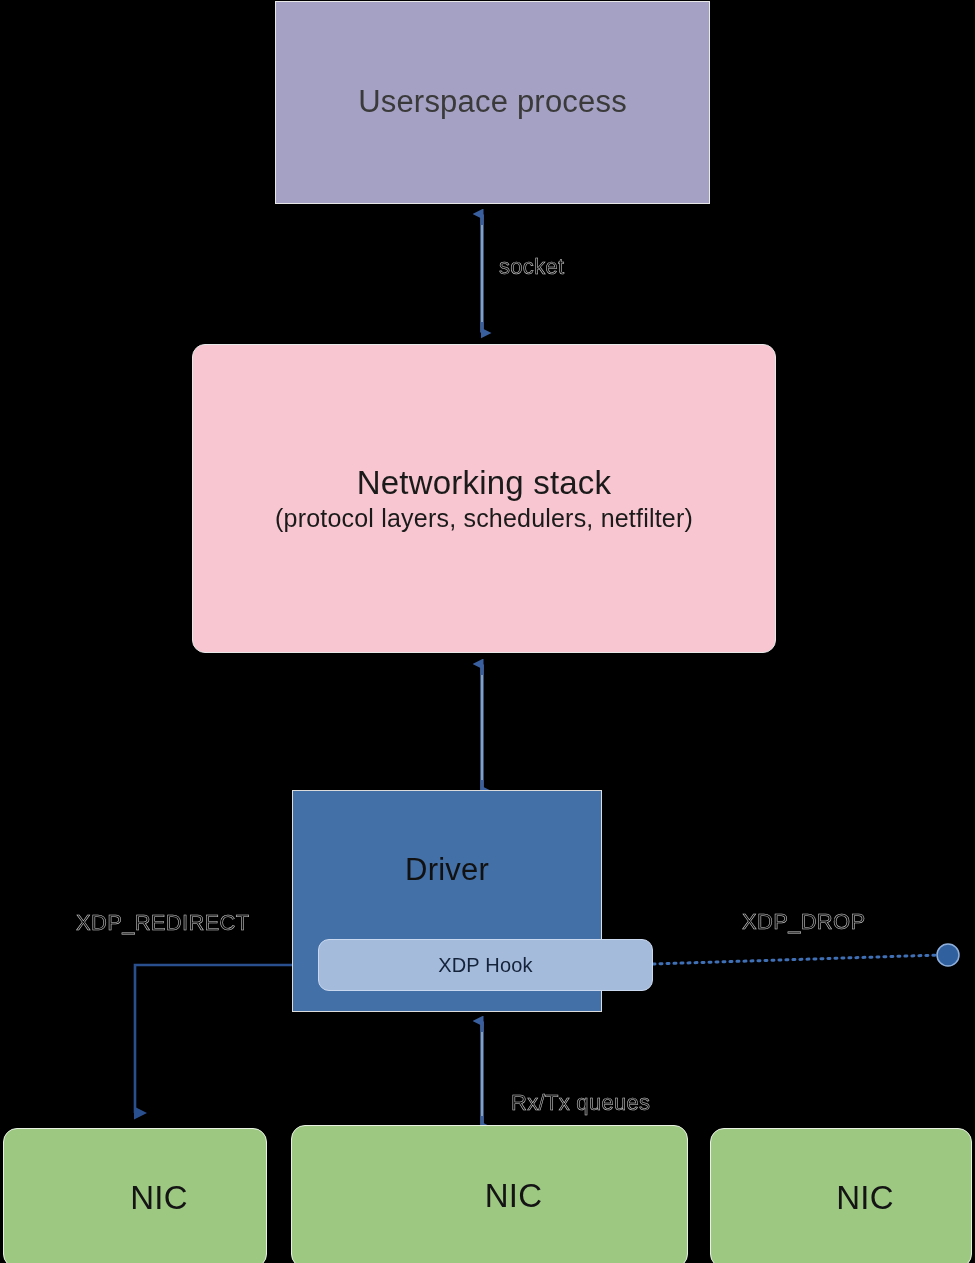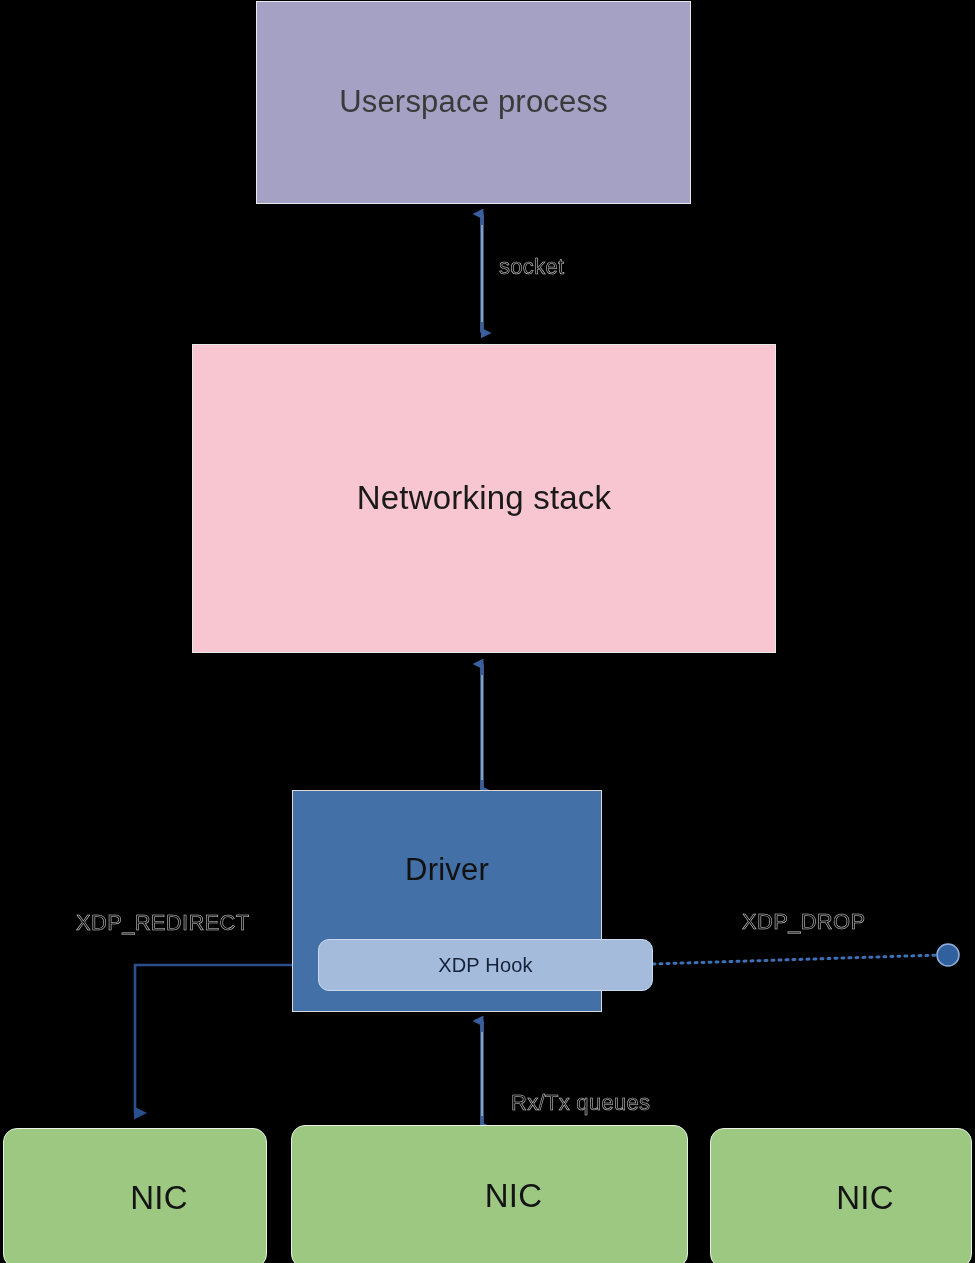--- a/index.html
+++ b/index.html
@@ -26,31 +26,32 @@
     color: #1a1a1a;
     border: 1px solid #e8e8e8;
   }
   .node-label {
     line-height: 1.12;
     letter-spacing: 0.2px;
   }
 
   
   #userspace-process {
-    left: 256px;  top: 1px;
+    left: 275px;  top: 1px;
     width: 435px; height: 203px;
     background: #a5a1c4;
   }
   #userspace-process .node-label { font-size: 31px; color: #3a3a3a; }
 
   
   #networking-stack {
     left: 192px; top: 344px;
     width: 584px; height: 309px;
     background: #f7c6d0;
+    border-radius: 13px;
   }
   #networking-stack .title    { font-size: 33px; color: #1a1a1a; }
   #networking-stack .subtitle { font-size: 25px; color: #1a1a1a; margin-top: 2px; }
 
   
   #driver {
     left: 292px; top: 790px;
     width: 310px; height: 222px;
     background: #4470a8;
     justify-content: flex-start;
@@ -159,20 +160,21 @@
       <circle cx="948" cy="955" r="11" fill="#31609f" stroke="#8fb0dc" stroke-width="1.5"></circle>
     </g>
   </svg>
 
   <div class="node" id="userspace-process">
     <div class="node-label">Userspace process</div>
   </div>
 
   <div class="node" id="networking-stack">
     <div class="node-label title">Networking stack</div>
+    <div class="node-label subtitle">(protocol layers, schedulers, netfilter)</div>
   </div>
 
   <div class="node" id="driver">
     <div class="node-label">Driver</div>
   </div>
 
   <div id="xdp-hook">
     <div class="node-label">XDP Hook</div>
   </div>
 

